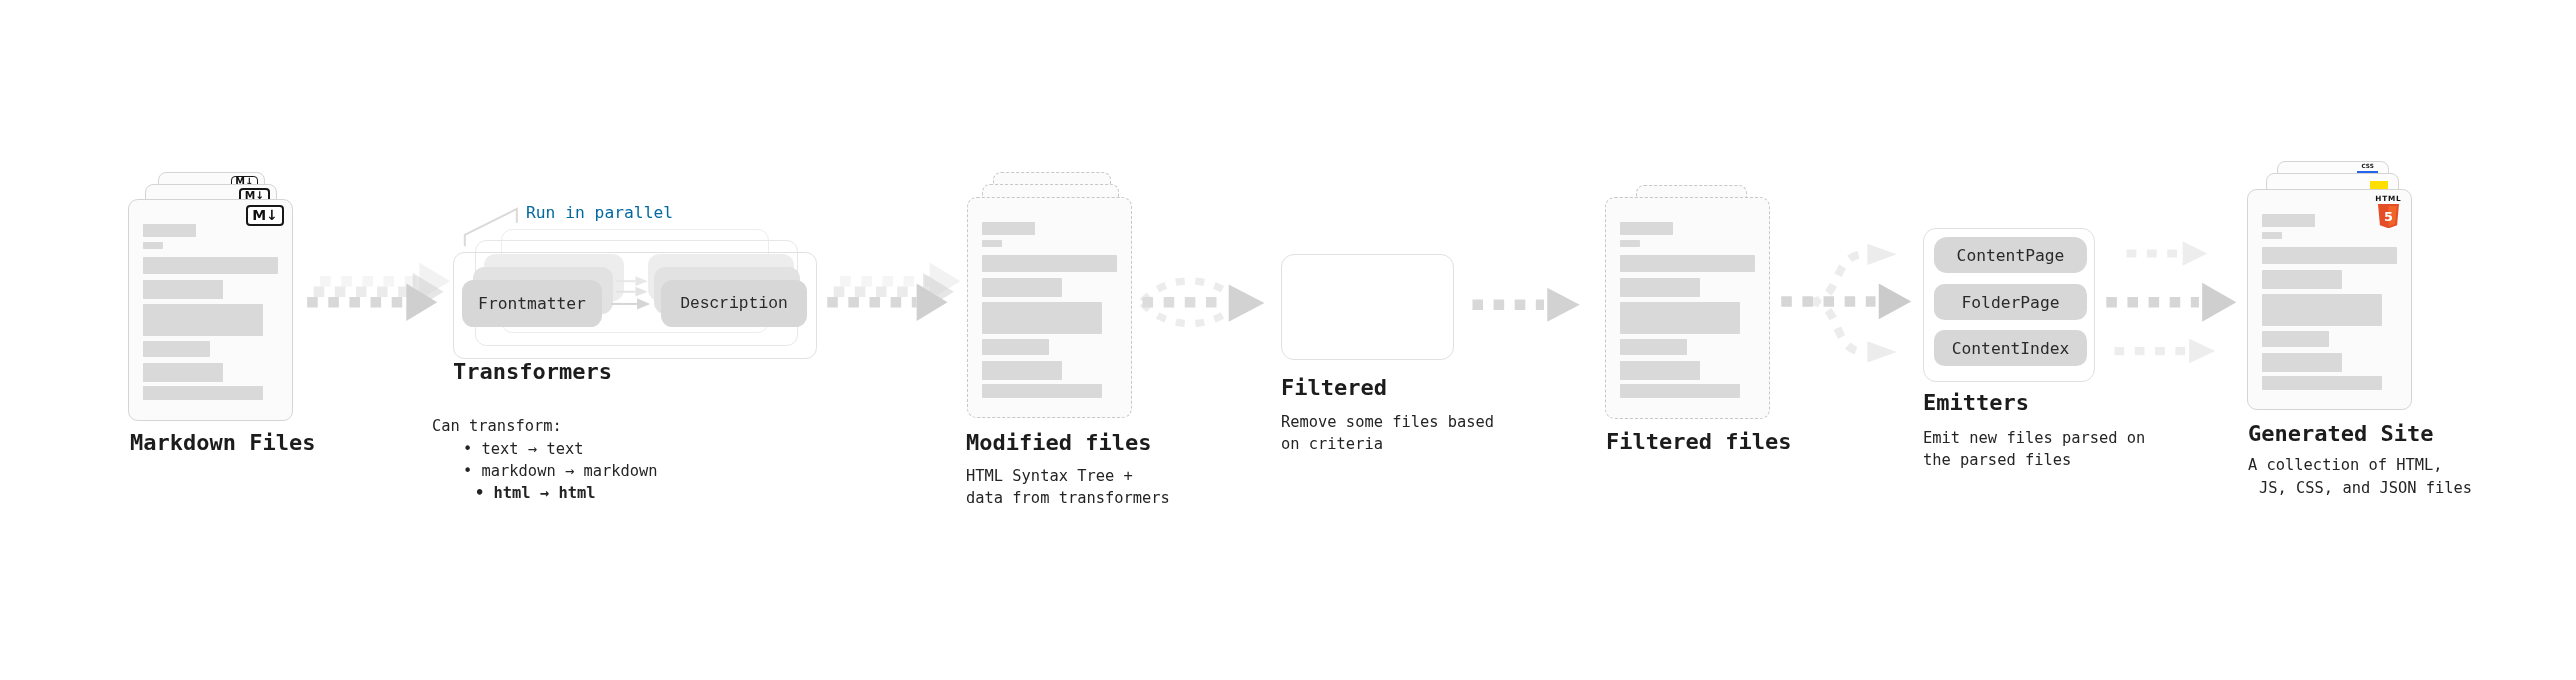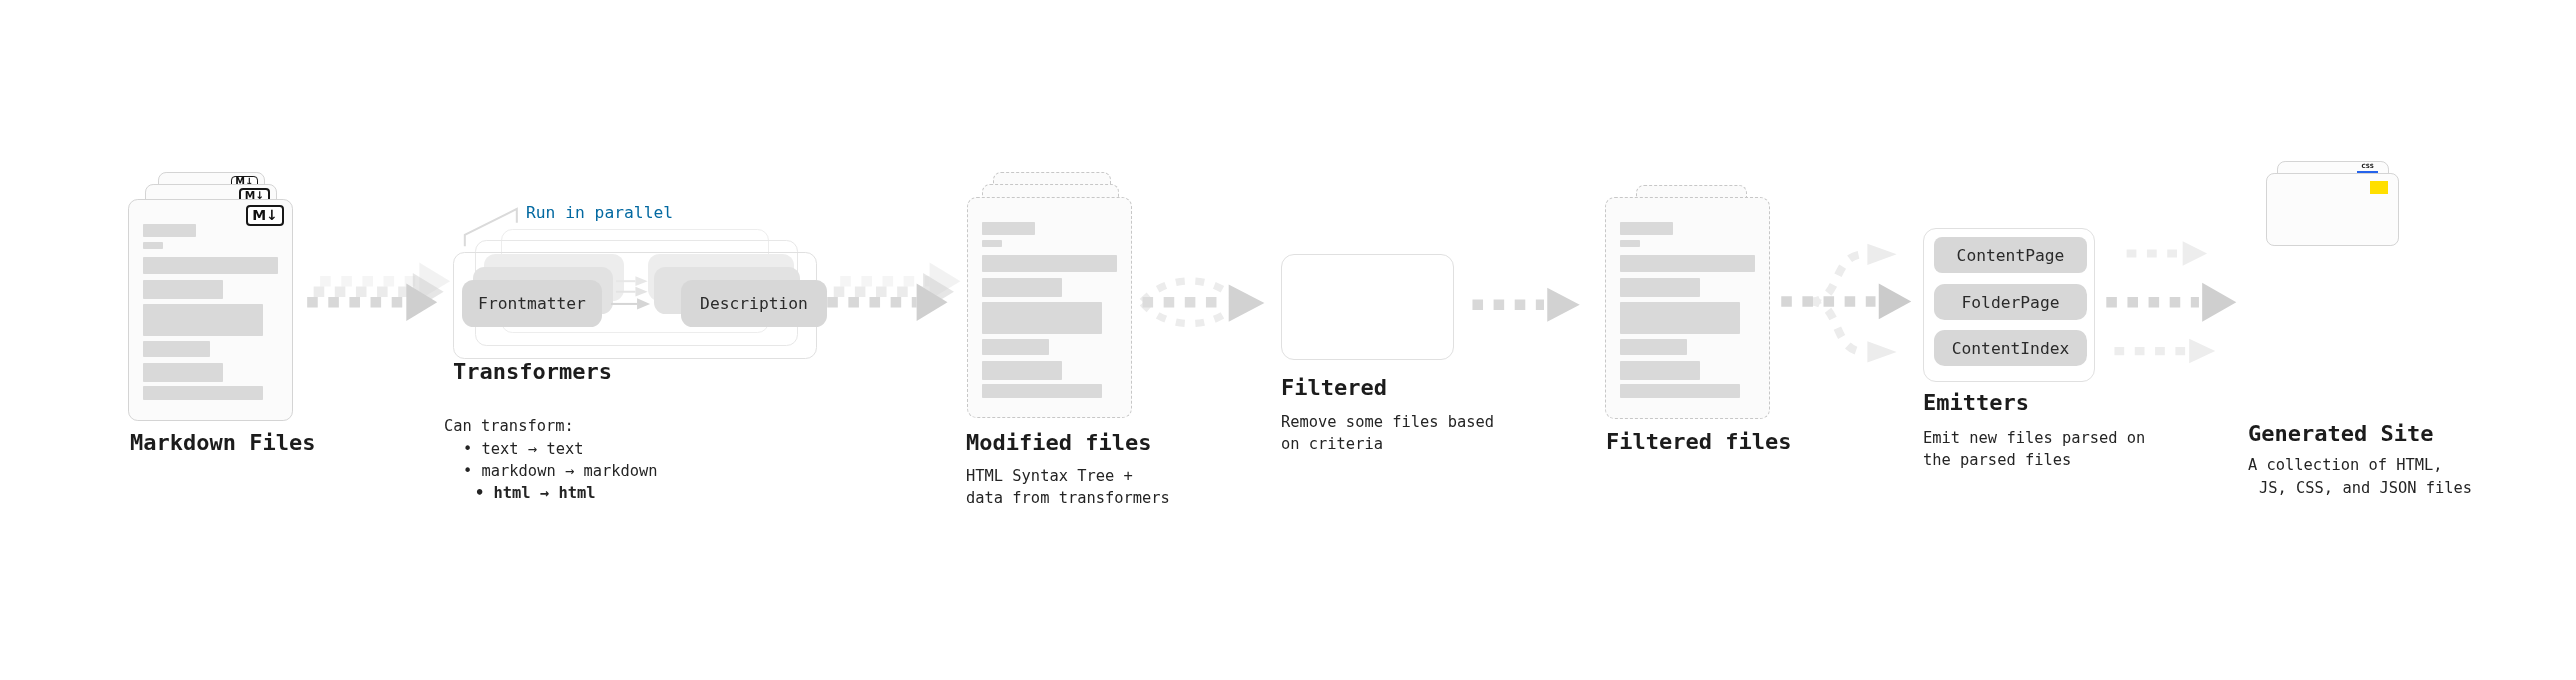--- a/index.html
+++ b/index.html
@@ -72,26 +72,26 @@
   <div class="box l3" style="left:501px;top:229px;width:268px;height:104px;"></div>
   <div class="box l2" style="left:475px;top:240px;width:323px;height:106px;"></div>
   <div class="box" style="left:453px;top:252px;width:364px;height:107px;"></div>
 
   <div class="pill ghost3" style="left:484px;top:254px;width:140px;height:47px;"></div>
   <div class="pill ghost2" style="left:473px;top:267px;width:140px;height:47px;"></div>
   <div class="pill" style="left:462px;top:280px;width:140px;height:47px;">Frontmatter</div>
 
   <div class="pill ghost3" style="left:648px;top:254px;width:146px;height:47px;"></div>
   <div class="pill ghost2" style="left:654px;top:267px;width:146px;height:47px;"></div>
-  <div class="pill" style="left:681px;top:280px;width:146px;height:47px;">Description</div>
+  <div class="pill" style="left:661px;top:280px;width:146px;height:47px;font-family:Liberation Mono, monospace;">Description</div>
 
   <div class="annot" style="left:526px;top:203px;">Run in parallel</div>
 
   <div class="title" style="left:453px;top:359px;">Transformers</div>
-  <div class="cap" style="left:444px;top:417px;">Can transform:</div>
+  <div class="cap" style="left:432px;top:417px;">Can transform:</div>
   <div class="cap" style="left:463px;top:440px;">• text → text</div>
   <div class="cap" style="left:463px;top:462px;">• markdown → markdown</div>
   <div class="cap" style="left:475px;top:484px;font-weight:bold;">• html → html</div>
 
   <div class="doc dashed" style="left:993px;top:172px;width:118px;height:65px;border-radius:8.1px;"></div>
   <div class="doc dashed" style="left:982px;top:184px;width:137px;height:73px;border-radius:8.1px;"></div>
   <div class="doc dashed doc-bars" style="left:967px;top:197px;width:165px;height:221px;">
       <div class="bar" style="top: 24.4px; width: 53px; height: 13px;"></div>
       <div class="bar" style="top: 42px; width: 19.5px; height: 6.5px;"></div>
       <div class="bar" style="top: 57px; width: 135px; height: 17px;"></div>
@@ -117,36 +117,54 @@
       <div class="bar" style="top: 57px; width: 135px; height: 17px;"></div>
       <div class="bar" style="top: 80px; width: 80px; height: 18.7px;"></div>
       <div class="bar" style="top: 104px; width: 120px; height: 32px;"></div>
       <div class="bar" style="top: 141px; width: 67px; height: 16.3px;"></div>
       <div class="bar" style="top: 163px; width: 80px; height: 18.7px;"></div>
       <div class="bar" style="top: 186px; width: 120px; height: 14px;"></div>
     </div>
   <div class="title" style="left:1606px;top:429px;">Filtered files</div>
 
   <div class="box" style="left:1923px;top:228px;width:172px;height:154px;border-radius:13px;"></div>
-  <div class="pill" style="left:1934px;top:237px;width:153px;height:36px;border-radius:8px;">ContentPage</div>
+  <div class="pill" style="left:1934px;top:237px;width:153px;height:36px;border-radius:13px;">ContentPage</div>
   <div class="pill" style="left:1934px;top:284px;width:153px;height:36px;border-radius:10.6px;">FolderPage</div>
   <div class="pill" style="left:1934px;top:330px;width:153px;height:36px;border-radius:10.6px;">ContentIndex</div>
   <div class="title" style="left:1923px;top:390px;">Emitters</div>
   <div class="cap" style="left:1923px;top:429px;">Emit new files parsed on</div>
   <div class="cap" style="left:1923px;top:451px;">the parsed files</div>
 
   <div class="doc" style="left:2277px;top:161px;width:112px;height:65px;border-radius:8.1px;background:#fcfcfc;">
     <div class="css-badge">
       <div>CSS</div>
       <div class="bar-blue"></div>
     </div>
   </div>
   <div class="doc" style="left:2266px;top:173px;width:133px;height:73px;border-radius:8.1px;background:#fcfcfc;">
     <div class="js-badge"></div>
   </div>
+  <div class="doc doc-bars" style="left:2247px;top:189px;width:165px;height:221px;">
+    <div class="html5-badge">
+      <div class="html-word">HTML</div>
+      <svg width="21" height="24.4" viewBox="0 0 26 30">
+        <polygon points="0,0 26,0 23.6,26.2 13,30 2.4,26.2" style="fill:var(--html5-orange,#e44d26)"></polygon>
+        <polygon points="13,2.3 23.2,2.3 21.3,24.8 13,27.7" style="fill:var(--html5-orange-light,#f16529)"></polygon>
+        <text x="13" y="21.5" text-anchor="middle" font-size="16" font-weight="bold" fill="#ffffff" font-family="DejaVu Sans, sans-serif">5</text>
+      </svg>
+    </div>
+  <div class="bar" style="top: 24.4px; width: 53px; height: 13px;"></div>
+      <div class="bar" style="top: 42px; width: 19.5px; height: 6.5px;"></div>
+      <div class="bar" style="top: 57px; width: 135px; height: 17px;"></div>
+      <div class="bar" style="top: 80px; width: 80px; height: 18.7px;"></div>
+      <div class="bar" style="top: 104px; width: 120px; height: 32px;"></div>
+      <div class="bar" style="top: 141px; width: 67px; height: 16.3px;"></div>
+      <div class="bar" style="top: 163px; width: 80px; height: 18.7px;"></div>
+      <div class="bar" style="top: 186px; width: 120px; height: 14px;"></div>
+    </div>
   <div class="title" style="left:2248px;top:421px;">Generated Site</div>
   <div class="cap" style="left:2248px;top:456px;">A collection of HTML,</div>
   <div class="cap" style="left:2248px;top:479px;margin-left:11px;">JS, CSS, and JSON files</div>
 
   <svg class="overlay" width="2576" height="681" viewBox="0 0 3170 838">
 
     <polyline points="572,303 572,289 636,257 636,274" fill="none" stroke="#dadada" stroke-width="2.5"></polyline>
 
     <g>
       <line x1="758" y1="346" x2="782" y2="346" stroke="#e7e7e7" stroke-width="2.5"></line>

